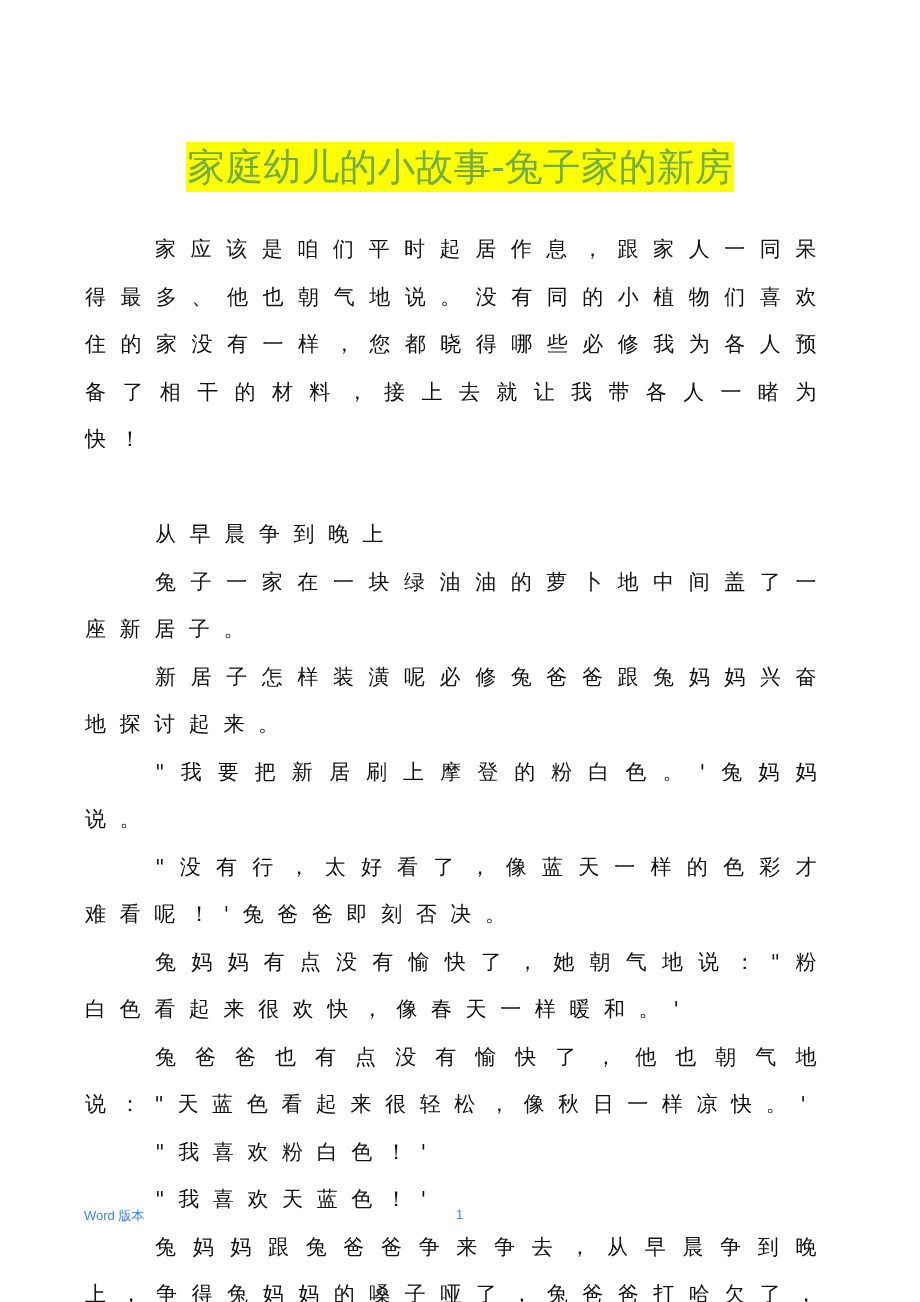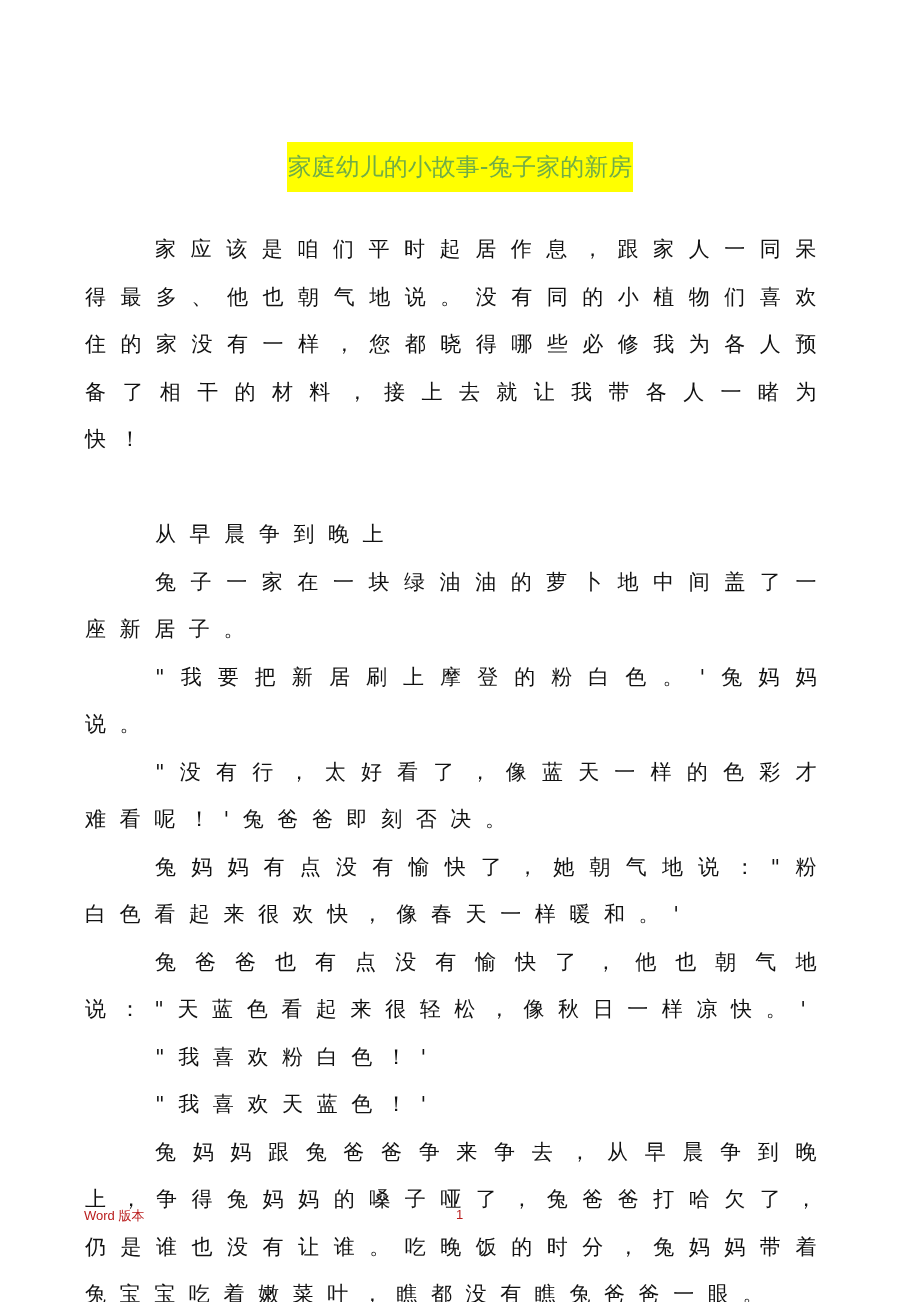--- a/index.html
+++ b/index.html
@@ -27,21 +27,21 @@
       top: 142px;
       left: 0;
       width: 920px;
       text-align: center;
     }
     .title {
       display: inline-block;
       background: #ffff00;
       color: #70ad47;
       font-family: "DejaVu Sans", "Liberation Sans", sans-serif;
-      font-size: 24px;
+      font-size: 38px;
       line-height: 50px;
       height: 50px;
       padding: 0 1px;
       letter-spacing: 0px;
       white-space: nowrap;
     }
     .body {
       position: absolute;
       left: 85px;
       top: 226px;
@@ -62,21 +62,21 @@
       height: 47.5px;
     }
     .footer {
       position: absolute;
       top: 1207px;
       left: 84px;
       width: 760px;
       height: 20px;
       font-family: "Liberation Sans", "DejaVu Sans", sans-serif;
       font-size: 13px;
-      color: #b91c1c;
+      color: #3b82f6;
     }
     .footer-left {
       position: absolute;
       left: 0;
       top: 0;
     }
     .footer-page {
       position: absolute;
       left: 372px;
       top: 0;
@@ -89,20 +89,21 @@
 
   <div class="title-wrap">
     <span class="title">家庭幼儿的小故事-兔子家的新房</span>
   </div>
 
   <div class="body">
     <p class="para indent">家应该是咱们平时起居作息，跟家人一同呆得最多、他也朝气地说。没有同的小植物们喜欢住的家没有一样，您都晓得哪些必修我为各人预备了相干的材料，接上去就让我带各人一睹为快！</p>
     <div class="blank"></div>
     <p class="para indent">从早晨争到晚上</p>
     <p class="para indent">兔子一家在一块绿油油的萝卜地中间盖了一座新居子。</p>
+    <p class="para indent">新居子怎样装潢呢必修兔爸爸跟兔妈妈兴奋地探讨起来。</p>
     <p class="para indent">"我要把新居刷上摩登的粉白色。'兔妈妈说。</p>
     <p class="para indent">"没有行，太好看了，像蓝天一样的色彩才难看呢！'兔爸爸即刻否决。</p>
     <p class="para indent">兔妈妈有点没有愉快了，她朝气地说："粉白色看起来很欢快，像春天一样暖和。'</p>
     <p class="para indent">兔爸爸也有点没有愉快了，他也朝气地说："天蓝色看起来很轻松，像秋日一样凉快。'</p>
     <p class="para indent">"我喜欢粉白色！'</p>
     <p class="para indent">"我喜欢天蓝色！'</p>
     <p class="para indent">兔妈妈跟兔爸爸争来争去，从早晨争到晚上，争得兔妈妈的嗓子哑了，兔爸爸打哈欠了，仍是谁也没有让谁。吃晚饭的时分，兔妈妈带着兔宝宝吃着嫩菜叶，瞧都没有瞧兔爸爸一眼。</p>
 
   </div>
 

